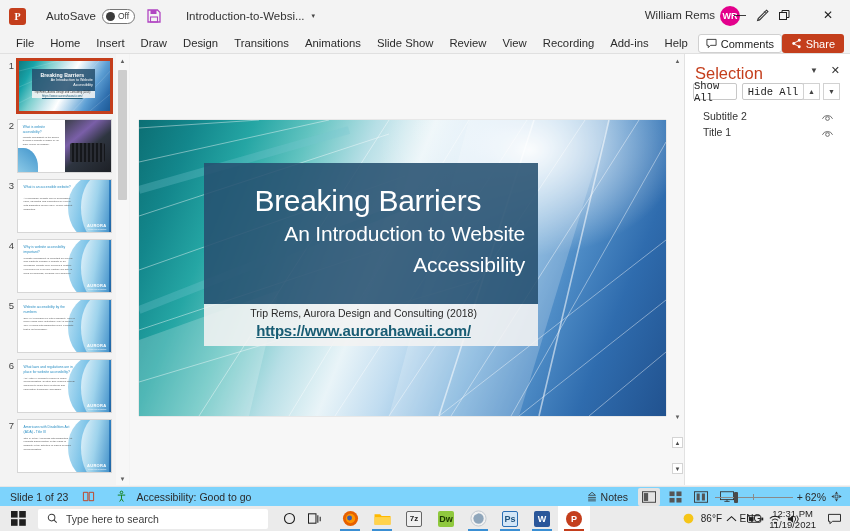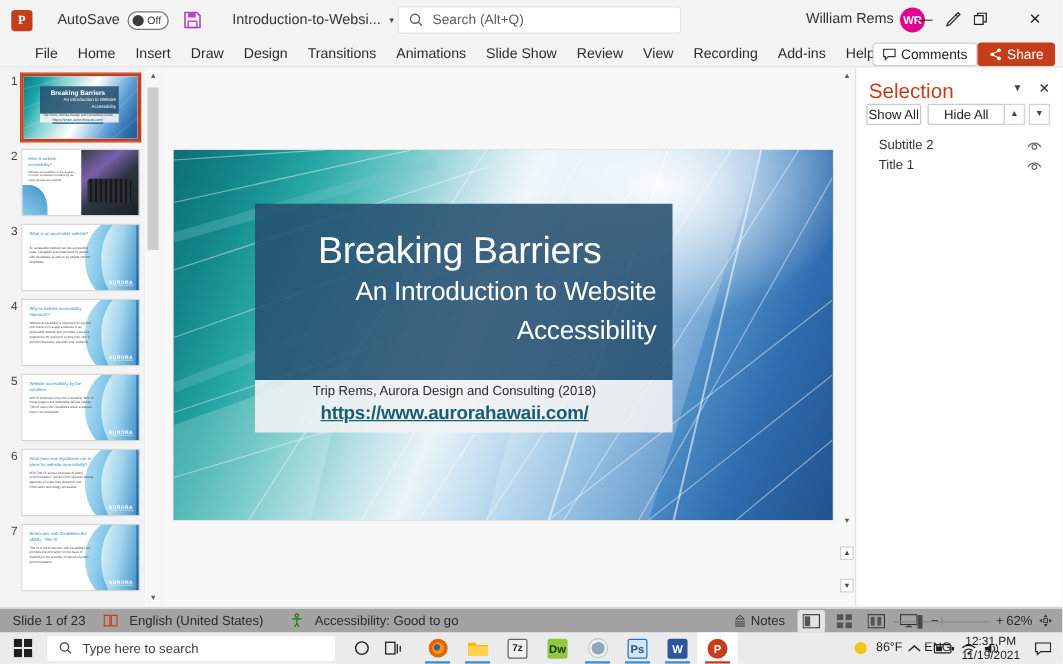--- a/index.html
+++ b/index.html
@@ -53,21 +53,21 @@
   .ink-btn { position: absolute; right: 79px; top: 7px; width: 18px; height: 18px; }
   .wbtn {
     position: absolute; top: 0; width: 44px; height: 30px;
     display: flex; align-items: center; justify-content: center;
     font-size: 12px; color: #202020;
   }
 
   
   .ribbon {
     position: absolute; top: 32px; left: 0; width: 850px; height: 22px;
-    background: #f3f3f3; display: flex; align-items: center; padding-left: 12px;
+    background: #f3f3f3; display: flex; align-items: center;
   }
   .rtab {
     font-size: 11.3px; color: #2b2b2b; padding: 2px 8px; height: 19px;
     display: flex; align-items: center; border-radius: 3px; white-space: nowrap;
   }
   .rtab:first-child { margin-left: 8px; }
   .comments-btn {
     position: absolute; right: 68px; top: 2px; height: 19px;
     border: 1px solid #d0d0d0; border-radius: 3px; background: #fff;
     display: flex; align-items: center; padding: 0 7px; font-size: 11px; color: #222;
@@ -213,41 +213,41 @@
   .selpane {
     position: absolute; top: 54px; left: 684px; width: 166px; height: 431px;
     background: #ffffff; border-left: 1px solid #e2e2e2;
   }
   .sel-title { position: absolute; left: 10px; top: 10px; font-size: 16.5px; color: #c43e1c; }
   .sel-caret { position: absolute; right: 32px; top: 12px; font-size: 8px; color: #444; }
   .sel-close { position: absolute; right: 10px; top: 10px; font-size: 11px; color: #333; }
   .sel-btn {
     position: absolute; top: 29px; height: 17px; border: 1px solid #c8c8c8; background: #fff;
     border-radius: 2px; font-size: 10.5px; color: #222;
-    display: flex; align-items: center; justify-content: center;
+    display: flex; align-items: center; justify-content: center; font-family: Liberation Mono, monospace;
   }
   .sel-showall { left: 8px; width: 44px; }
   .sel-hideall { left: 57px; width: 62px; }
   .sel-arrow {
     position: absolute; top: 29px; width: 17px; height: 17px; border: 1px solid #d2d2d2;
     background: #fff; display: flex; align-items: center; justify-content: center;
     font-size: 7px; color: #444;
   }
   .sel-up { right: 30px; } .sel-down { right: 10px; }
   .sel-item {
     position: absolute; left: 0; width: 166px; height: 15px;
     display: flex; align-items: center;
   }
   .sel-item .lbl { font-size: 10.5px; color: #333; margin-left: 18px; }
   .sel-eye { position: absolute; right: 17px; top: 1px; width: 13px; height: 13px; }
 
   
   .statusbar {
     position: absolute; top: 486px; left: 0; width: 850px; height: 20px;
-    background: #a3a3a3; border-top: 1px solid #e6e6e6; display: flex; align-items: center;
+    background: #7dd3fc; border-top: 1px solid #e6e6e6; display: flex; align-items: center;
   }
   .sb-text { font-size: 10.5px; color: #2b2b2b; }
   .sb-item { display: flex; align-items: center; height: 18px; padding: 0 4px; }
   .viewbtn {
     width: 22px; height: 18px; display: flex; align-items: center; justify-content: center;
     margin: 0 2px; border-radius: 2px;
   }
   .viewbtn.sel { background: #e3e3e3; }
   .zoom-slider { position: relative; width: 78px; height: 16px; display: flex; align-items: center; }
   .zs-track { position: absolute; left: 0; right: 0; top: 8px; height: 1px; background: #8a8a8a; }
@@ -291,27 +291,20 @@
     <div class="save-icon">
       <svg width="16" height="16" viewBox="0 0 16 16">
         <path d="M2 2h9.5L14 4.5V14H2z" fill="none" stroke="#b146c2" stroke-width="1.3"></path>
         <rect x="4.5" y="2" width="6" height="4" fill="#b146c2"></rect>
         <rect x="4.5" y="9" width="7" height="5" fill="none" stroke="#b146c2" stroke-width="1.1"></rect>
       </svg>
     </div>
     <span class="doc-title">Introduction-to-Websi...</span>
     <span class="title-caret">▾</span>
 
-    <div class="searchbox">
-      <svg width="12" height="12" viewBox="0 0 12 12">
-        <circle cx="5" cy="5" r="3.6" fill="none" stroke="#5e5e5e" stroke-width="1.1"></circle>
-        <line x1="7.7" y1="7.7" x2="10.6" y2="10.6" stroke="#5e5e5e" stroke-width="1.1"></line>
-      </svg>
-      <span class="ph">Search (Alt+Q)</span>
-    </div>
 
     <span class="user-name">William Rems</span>
     <div class="avatar">WR</div>
     <div class="ink-btn">
       <svg width="18" height="18" viewBox="0 0 18 18">
         <path d="M13.5 3.2l1.4 1.4-8.3 8.3-2 .6.6-2z" fill="none" stroke="#333" stroke-width="1.1"></path>
         <path d="M12.6 5.8l-1.4-1.4" stroke="#333" stroke-width="1"></path>
       </svg>
     </div>
     <div class="wbtn" style="right:88px">—</div>
@@ -552,23 +545,20 @@
 
   <div class="statusbar">
     <div class="sb-item" style="margin-left:6px">
       <span class="sb-text">Slide 1 of 23</span>
     </div>
     <div class="sb-item" style="margin-left:6px">
       <svg width="13" height="13" viewBox="0 0 14 14">
         <path d="M1.5 2.5h4.8v9H1.5z M7.7 2.5h4.8v9H7.7z" fill="none" stroke="#c43e1c" stroke-width="1"></path>
       </svg>
     </div>
-    <div class="sb-item">
-      <span class="sb-text">English (United States)</span>
-    </div>
     <div class="sb-item" style="margin-left:12px">
       <svg width="13" height="13" viewBox="0 0 14 14">
         <circle cx="7" cy="2.6" r="1.4" fill="none" stroke="#0f7b0f" stroke-width="1"></circle>
         <path d="M3 5.5h8 M7 5.5v4 M7 9.5l-2 3 M7 9.5l2 3" fill="none" stroke="#0f7b0f" stroke-width="1"></path>
       </svg>
     </div>
     <div class="sb-item">
       <span class="sb-text">Accessibility: Good to go</span>
     </div>
 

